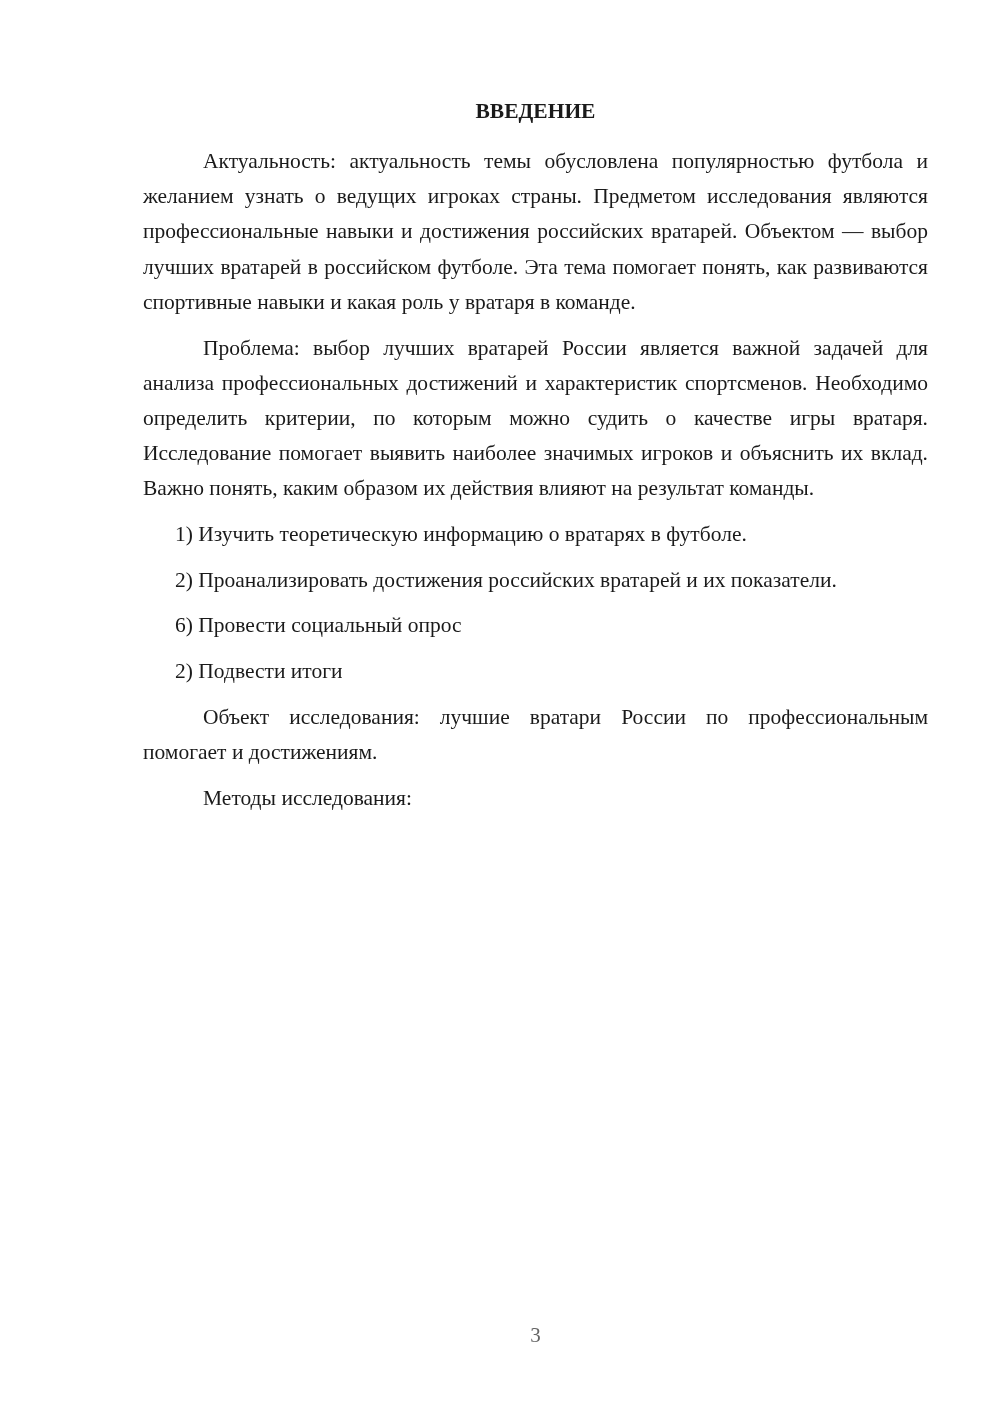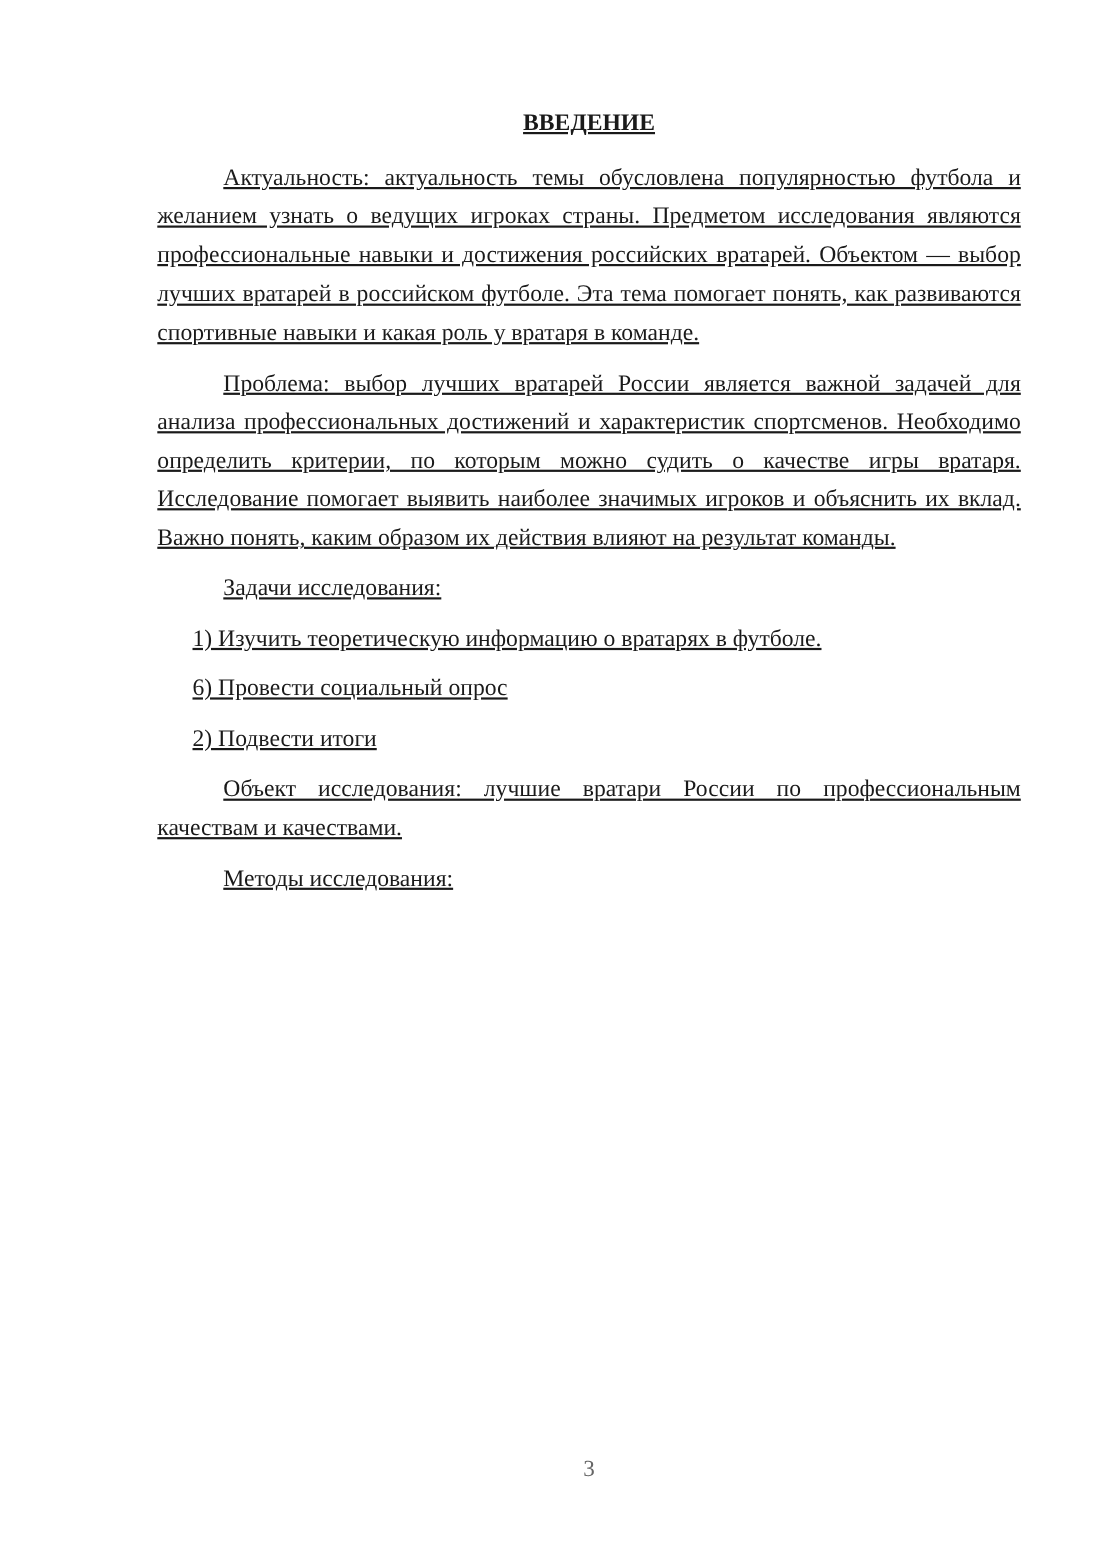--- a/index.html
+++ b/index.html
@@ -23,27 +23,25 @@
       font-size: 21.5px;
       line-height: 35.2px;
     }
     .title {
       text-align: center;
       font-weight: bold;
       font-size: 21.5px;
       margin: 0 0 15px 0;
       padding-left: 0;
       line-height: 35px;
-      text-decoration: underline;
     }
     p {
       margin: 0 0 10.5px 0;
       text-align: justify;
       text-indent: 60px;
-      text-decoration: underline;
     }
     .list-item {
       text-indent: 32px;
     }
     .page-number {
       position: absolute;
       left: 0;
       width: 1071px;
       top: 1323px;
       text-align: center;
@@ -52,23 +50,23 @@
     }
   </style>
 </head>
 <body>
 
 <div class="page">
   <div class="title">ВВЕДЕНИЕ</div>
 
   <p>Актуальность: актуальность темы обусловлена популярностью футбола и желанием узнать о ведущих игроках страны. Предметом исследования являются профессиональные навыки и достижения российских вратарей. Объектом — выбор лучших вратарей в российском футболе. Эта тема помогает понять, как развиваются спортивные навыки и какая роль у вратаря в команде.</p>
   <p>Проблема: выбор лучших вратарей России является важной задачей для анализа профессиональных достижений и характеристик спортсменов. Необходимо определить критерии, по которым можно судить о качестве игры вратаря. Исследование помогает выявить наиболее значимых игроков и объяснить их вклад. Важно понять, каким образом их действия влияют на результат команды.</p>
-  <p>Задачи исследования:</p>
 
   <p class="list-item">1) Изучить теоретическую информацию о вратарях в футболе.</p>
+  <p class="list-item">2) Проанализировать достижения российских вратарей и их показатели.</p>
   <p class="list-item">6) Провести социальный опрос</p>
   <p class="list-item">2) Подвести итоги</p>
 
-  <p>Объект исследования: лучшие вратари России по профессиональным качествам и качествами.</p>
+  <p>Объект исследования: лучшие вратари России по профессиональным помогает и достижениям.</p>
   <p>Методы исследования:</p>
 </div>
 
 <div class="page-number">3</div>
 
 </body></html>

